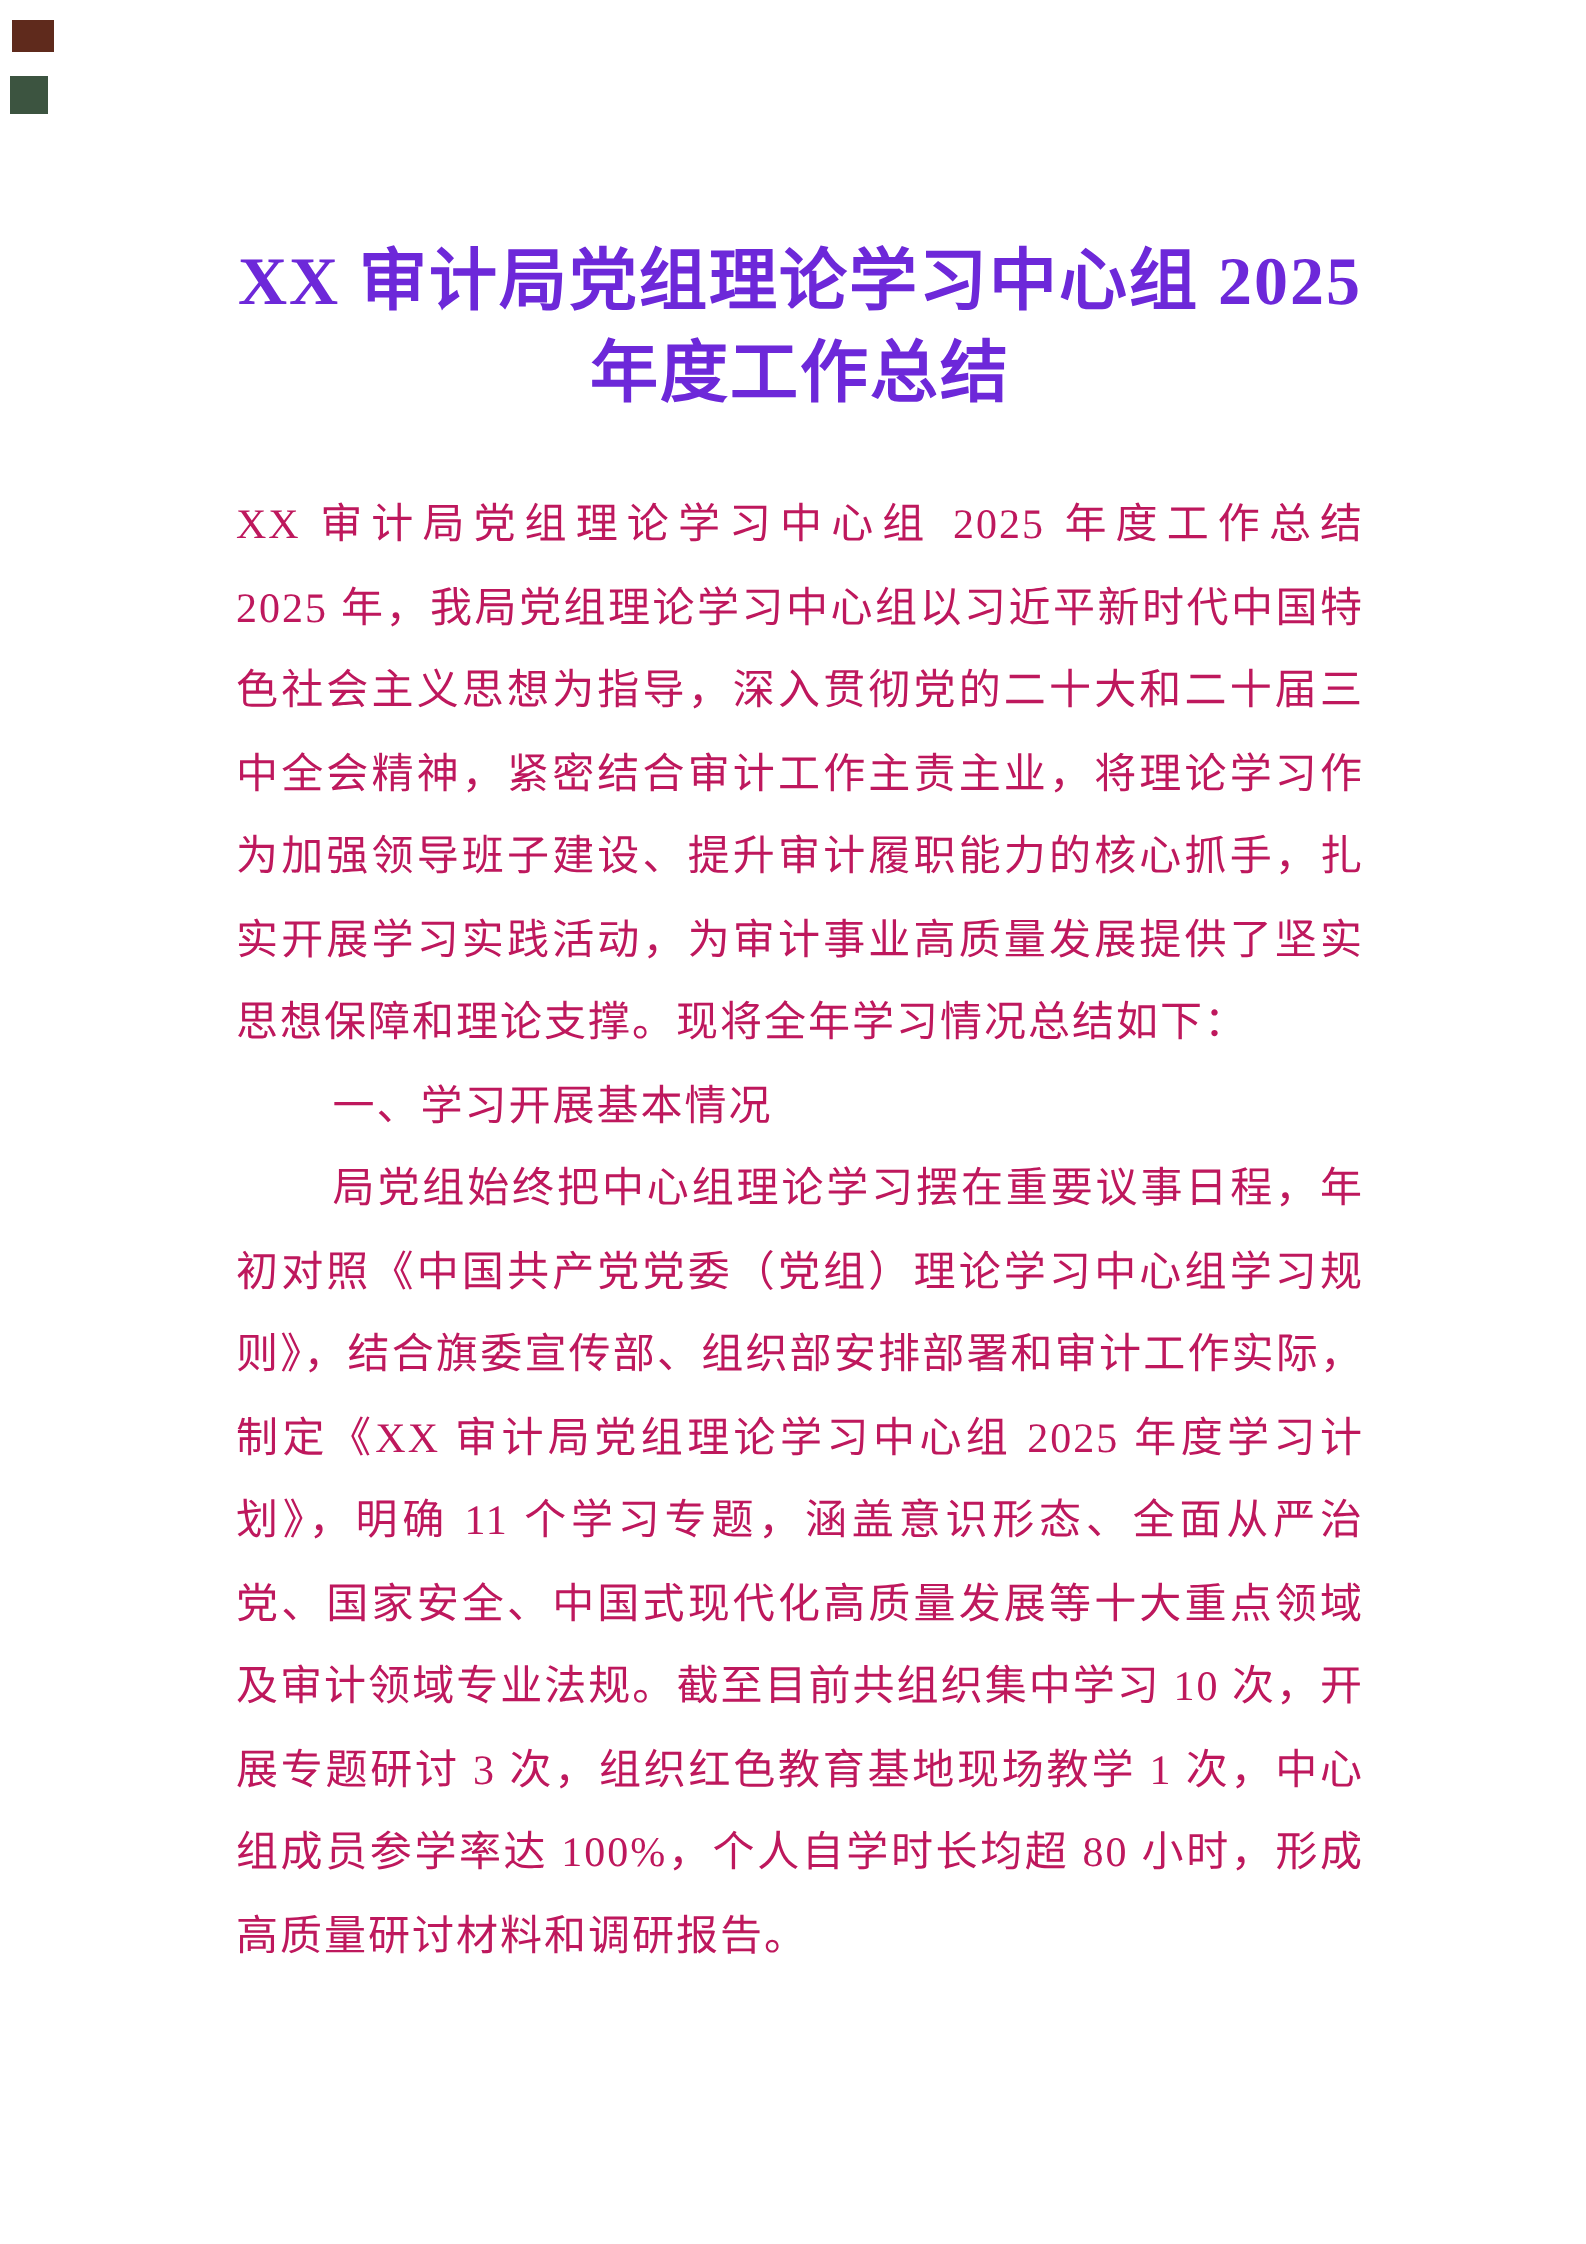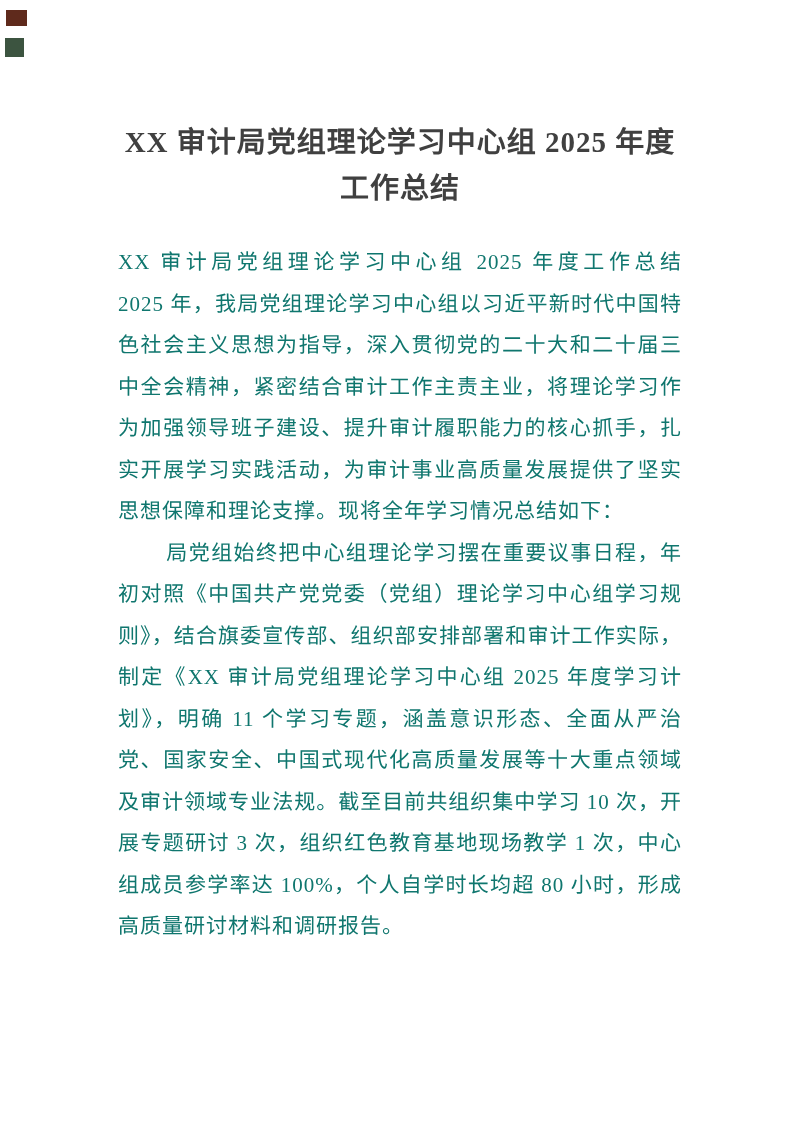--- a/index.html
+++ b/index.html
@@ -15,50 +15,51 @@
     height: 1122px;
     background: #ffffff;
     padding: 119px 111px 0 118px;
     overflow: hidden;
   }
   .corner-marks { position: absolute; top: 0; left: 0; }
   .mark { position: absolute; }
   .mark-red   { left: 6px; top: 10px; width: 21px; height: 16px; }
   .mark-green { left: 5px; top: 38px; width: 19px; height: 19px; }
   .doc-title {
-    font-size: 29px;
+    font-size: 34px;
     font-weight: 700;
     line-height: 46px;
     text-align: center;
     letter-spacing: 1px;
-    color: #404040;
+    color: #6d28d9;
     margin-bottom: 31px;
   }
   .doc-body { width: 564px; }
   .para {
     font-size: 21px;
     line-height: 41.5px;
     letter-spacing: 1px;
     text-align: justify;
     text-justify: inter-character;
     text-indent: 2.3em;
-    color: #0f766e;
+    color: #be185d;
   }
   .para.no-indent { text-indent: 0; }
 </style>
 </head>
 <body>
 
 <div class="page">
 
   <div class="corner-marks">
     <div class="mark mark-red" style="background-color: rgb(95, 42, 28);"></div>
     <div class="mark mark-green" style="background-color: rgb(60, 84, 64);"></div>
   </div>
 
   <h1 class="doc-title">XX 审计局党组理论学习中心组 2025 年度工作总结</h1>
 
   <div class="doc-body">
     <p class="para no-indent">XX 审计局党组理论学习中心组 2025 年度工作总结　　2025 年，我局党组理论学习中心组以习近平新时代中国特色社会主义思想为指导，深入贯彻党的二十大和二十届三中全会精神，紧密结合审计工作主责主业，将理论学习作为加强领导班子建设、提升审计履职能力的核心抓手，扎实开展学习实践活动，为审计事业高质量发展提供了坚实思想保障和理论支撑。现将全年学习情况总结如下：</p>
+    <p class="para heading">一、学习开展基本情况</p>
     <p class="para">局党组始终把中心组理论学习摆在重要议事日程，年初对照《中国共产党党委（党组）理论学习中心组学习规则》，结合旗委宣传部、组织部安排部署和审计工作实际，制定《XX 审计局党组理论学习中心组 2025 年度学习计划》，明确 11 个学习专题，涵盖意识形态、全面从严治党、国家安全、中国式现代化高质量发展等十大重点领域及审计领域专业法规。截至目前共组织集中学习 10 次，开展专题研讨 3 次，组织红色教育基地现场教学 1 次，中心组成员参学率达 100%，个人自学时长均超 80 小时，形成高质量研讨材料和调研报告。</p>
   </div>
 
 </div>
 
 </body></html>

